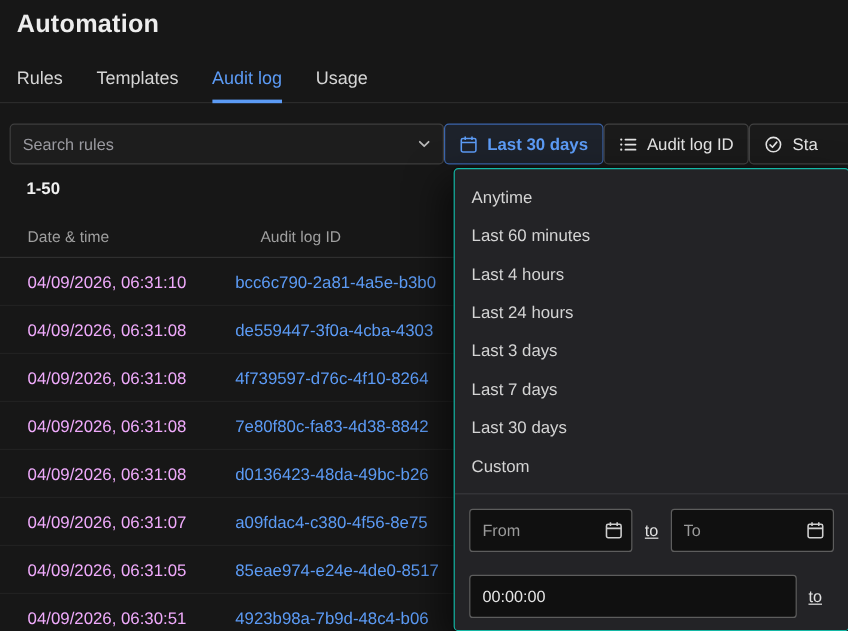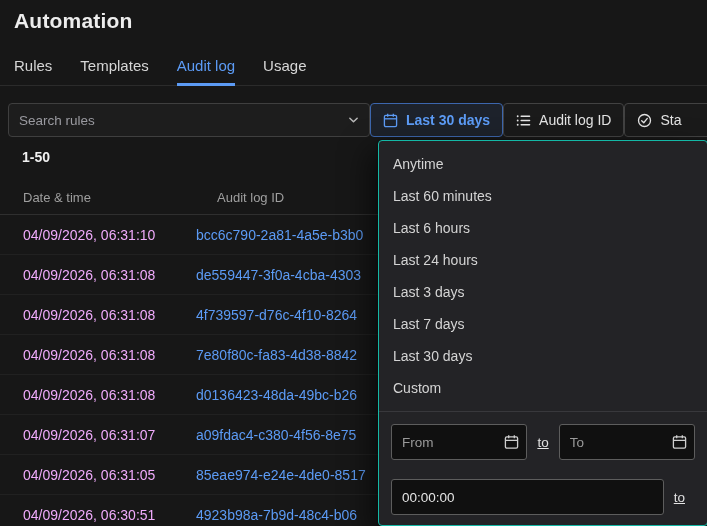--- a/index.html
+++ b/index.html
@@ -309,21 +309,21 @@
     <div class="tr">
       <div class="td-date">04/09/2026, 06:30:51</div>
       <div class="td-id"><a href="#">4923b98a-7b9d-48c4-b06</a></div>
     </div>
   </div>
 
   <div class="dropdown">
     <div class="menu">
       <div class="menu-item">Anytime</div>
       <div class="menu-item">Last 60 minutes</div>
-      <div class="menu-item">Last 6 hours</div>
+      <div class="menu-item">Last 4 hours</div>
       <div class="menu-item">Last 24 hours</div>
       <div class="menu-item">Last 3 days</div>
       <div class="menu-item">Last 7 days</div>
       <div class="menu-item">Last 30 days</div>
       <div class="menu-item">Custom</div>
     </div>
 
     <div class="custom-range">
       <div class="range-row">
         <div class="input-wrap has-icon">

